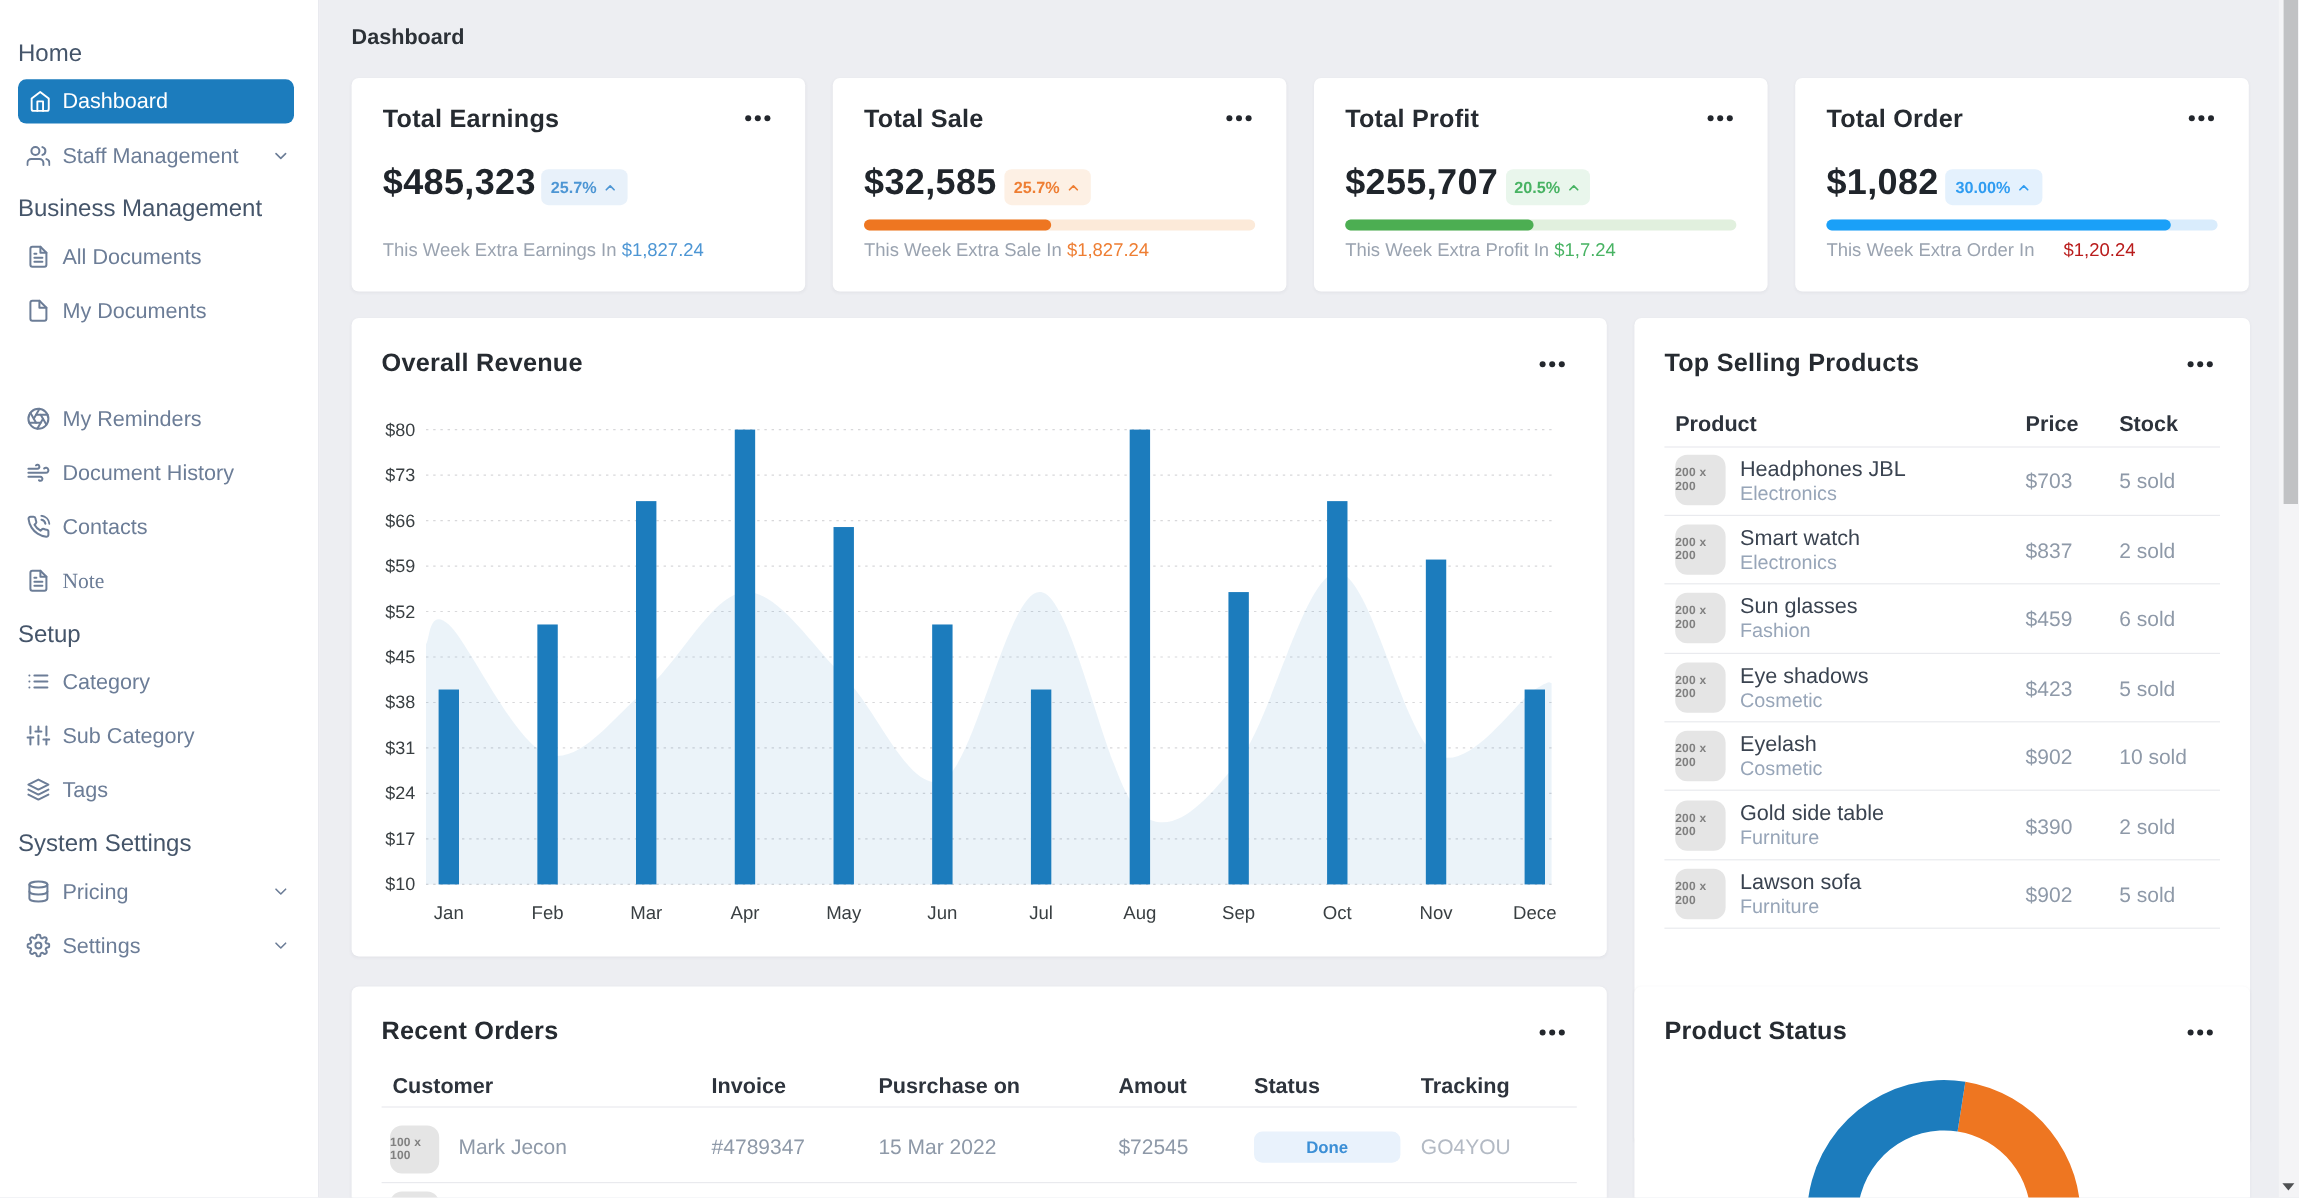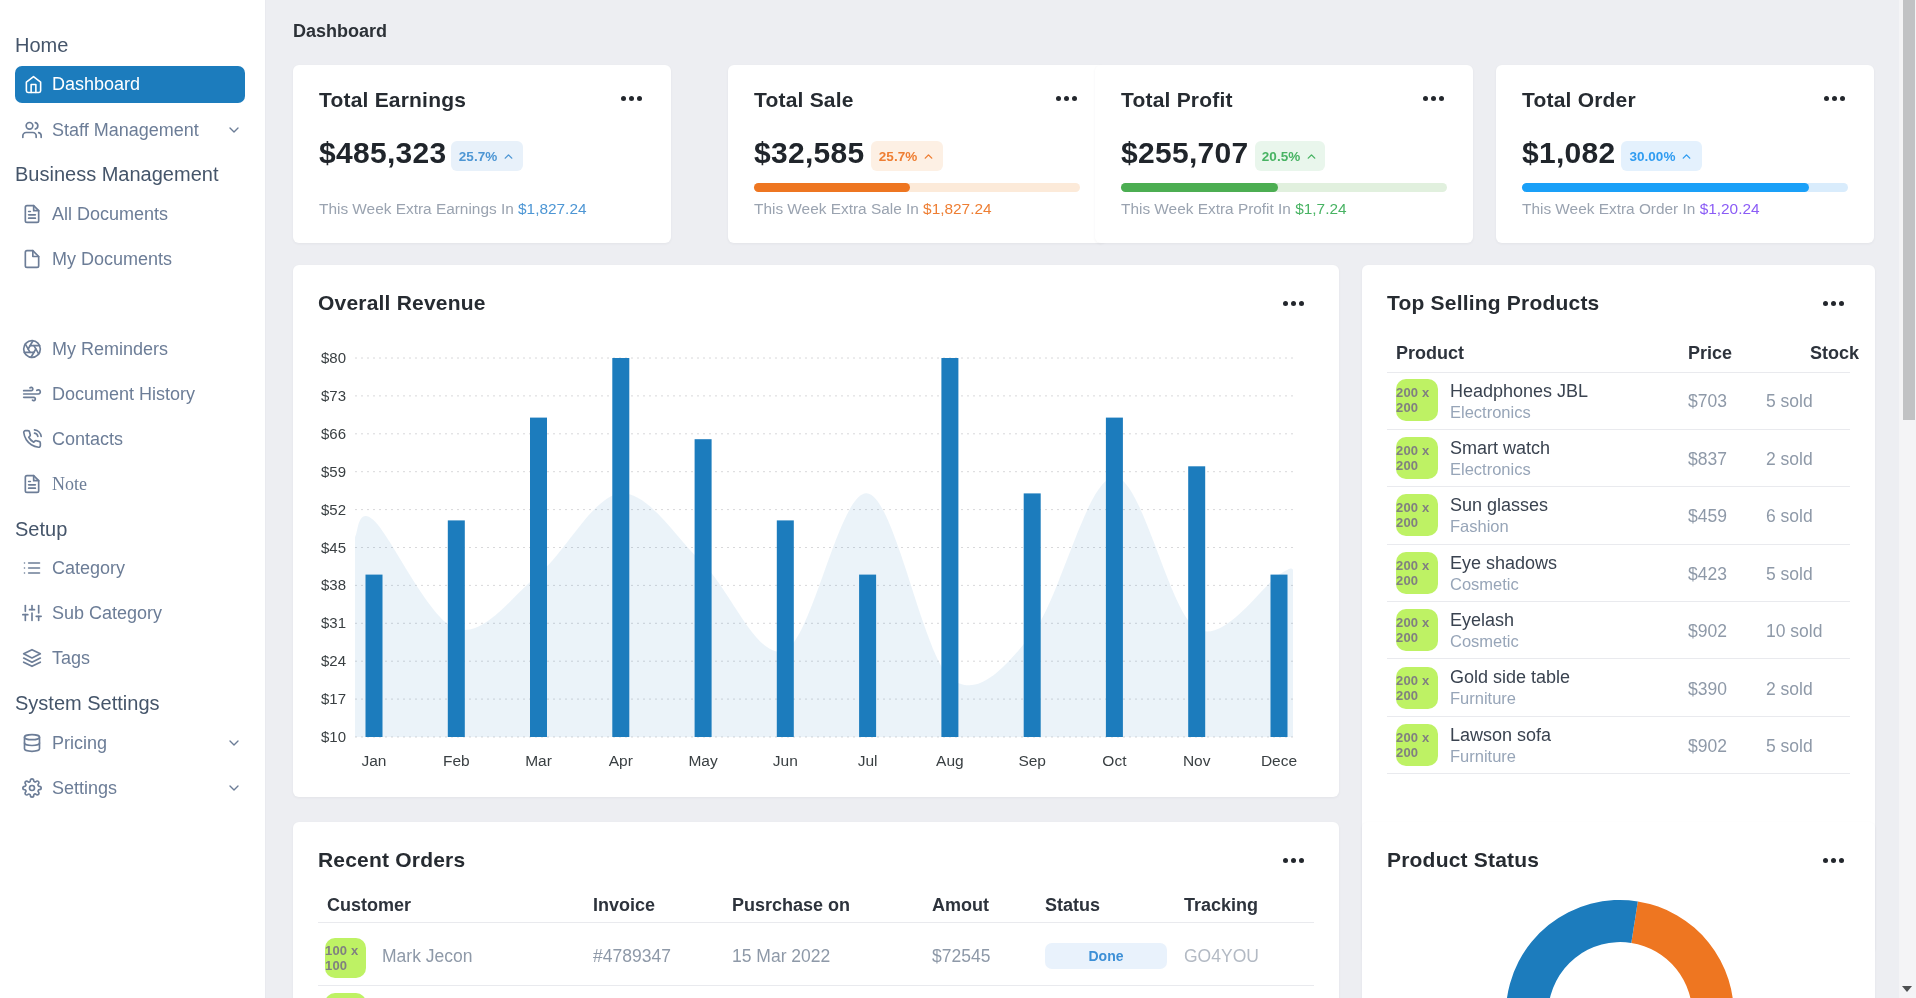--- a/index.html
+++ b/index.html
@@ -27,21 +27,21 @@
 .cbadge { position:absolute; top:76px; height:30px; border-radius:6px; font-size:13.5px; font-weight:600; display:flex; align-items:center; justify-content:center; gap:5px; }
 .cbadge svg { width:13px; height:13px; }
 .cprog { position:absolute; left:26px; top:118px; width:326px; height:9px; border-radius:5px; }
 .cprog i { position:absolute; left:0; top:0; height:9px; border-radius:5px; display:block; }
 .cfoot { position:absolute; left:26px; top:135px; font-size:15.4px; color:#9aa3b0; white-space:nowrap; }
 
 .ptitle { position:absolute; left:25px; top:26px; font-size:21px; font-weight:600; color:#262b31; letter-spacing:0.2px; }
 
 .th { position:absolute; font-size:18px; font-weight:600; color:#2d333c; }
 .tdg { position:absolute; font-size:17.5px; color:#8e99a8; }
-.thumb { position:absolute; background:#bef264; border-radius:10px; color:#808080; font-weight:bold; display:flex; align-items:center; justify-content:center; font-size:13px; letter-spacing:0.2px; }
+.thumb { position:absolute; background:#e5e5e5; border-radius:10px; color:#808080; font-weight:bold; display:flex; align-items:center; justify-content:center; font-size:10px; letter-spacing:0.2px; }
 .divline { position:absolute; height:1px; background:#e9eaee; }
 .pname { position:absolute; font-size:18px; color:#3a4350; }
 .pcat { position:absolute; font-size:16.5px; color:#97a5b8; }
 
 #sbtrack { position:absolute; right:0; top:0; width:17px; height:998px; background:#f4f4f6; }
 #sbthumb { position:absolute; right:1px; top:0; width:12px; height:420px; background:#c1c2c4; }
 #sbarrow { position:absolute; right:4px; top:986px; width:0; height:0; border-left:5px solid transparent; border-right:5px solid transparent; border-top:6px solid #4e5052; }
 </style>
 </head>
 <body>
@@ -183,21 +183,21 @@
         <i></i>
         <i></i>
         <i></i>
       </div>
 <div class="cnum">$485,323</div>
 <div class="cbadge" style="left:158px; width:72px; background:#e8f1fa; color:#4d96d4;">25.7% <svg viewBox="0 0 24 24" fill="none" stroke="#4d96d4" stroke-width="2.6" stroke-linecap="round" stroke-linejoin="round">
           <polyline points="6 15 12 9 18 15"></polyline>
         </svg></div>
 <div class="cfoot">This Week Extra Earnings In <span style="color:#4d96d4;">$1,827.24</span></div>
 </div>
-<div class="card" style="left:694px; top:65px; width:378px; height:178px;margin-left:34px;">
+<div class="card" style="left:694px; top:65px; width:378px; height:178px;">
 <div class="ctitle">Total Sale</div>
 <div class="dots">
         <i></i>
         <i></i>
         <i></i>
       </div>
 <div class="cnum">$32,585</div>
 <div class="cbadge" style="left:143px; width:72px; background:#fdf0e4; color:#ee7e33;">25.7% <svg viewBox="0 0 24 24" fill="none" stroke="#ee7e33" stroke-width="2.6" stroke-linecap="round" stroke-linejoin="round">
           <polyline points="6 15 12 9 18 15"></polyline>
         </svg></div>
@@ -229,21 +229,21 @@
         <i></i>
         <i></i>
       </div>
 <div class="cnum">$1,082</div>
 <div class="cbadge" style="left:125px; width:81px; background:#e4f1fd; color:#2f9cf1;">30.00% <svg viewBox="0 0 24 24" fill="none" stroke="#2f9cf1" stroke-width="2.6" stroke-linecap="round" stroke-linejoin="round">
           <polyline points="6 15 12 9 18 15"></polyline>
         </svg></div>
 <div class="cprog" style="background:#d9ecfc;">
         <i style="width:287px; background:#1aa0f8;"></i>
       </div>
-<div class="cfoot">This Week Extra Order In <span style="color:#8b5cf6;">$1,20.24</span></div>
+<div class="cfoot">This Week Extra Order In <span style="color:#b91c1c;margin-left:20px;">$1,20.24</span></div>
 </div>
 <div id="revenue" class="card" style="left:293px; top:265px; width:1046px; height:532px;">
 <div class="ptitle">Overall Revenue</div>
 <div class="dots" style="right:32px; top:36px;">
         <i></i>
         <i></i>
         <i></i>
       </div>
 <svg width="1046" height="532" viewBox="293 265 1046 532" style="position:absolute; left:0; top:0;">
 <g stroke="#d8d8da" stroke-width="1" stroke-dasharray="2 4">
@@ -305,21 +305,21 @@
 </div>
 <div id="topsell" class="card" style="left:1362px; top:265px; width:513px; height:688px;">
 <div class="ptitle">Top Selling Products</div>
 <div class="dots" style="right:28px; top:36px;">
         <i></i>
         <i></i>
         <i></i>
       </div>
 <div class="th" style="left:34px; top:78px;">Product</div>
 <div class="th" style="left:326px; top:78px;">Price</div>
-<div class="th" style="left:404px; top:78px;margin-left:44px;">Stock</div>
+<div class="th" style="left:404px; top:78px;">Stock</div>
 <div class="divline" style="left:25px; top:107px; width:463px;"></div>
 <div class="divline" style="left:25px; top:164px; width:463px;"></div>
 <div class="divline" style="left:25px; top:221px; width:463px;"></div>
 <div class="divline" style="left:25px; top:279px; width:463px;"></div>
 <div class="divline" style="left:25px; top:336px; width:463px;"></div>
 <div class="divline" style="left:25px; top:393px; width:463px;"></div>
 <div class="divline" style="left:25px; top:451px; width:463px;"></div>
 <div class="divline" style="left:25px; top:508px; width:463px;"></div>
 <div class="thumb" style="left:34px; top:114px; width:42px; height:42px;">200 x 200</div>
 <div class="pname" style="left:88px; top:116px;">Headphones JBL</div>

